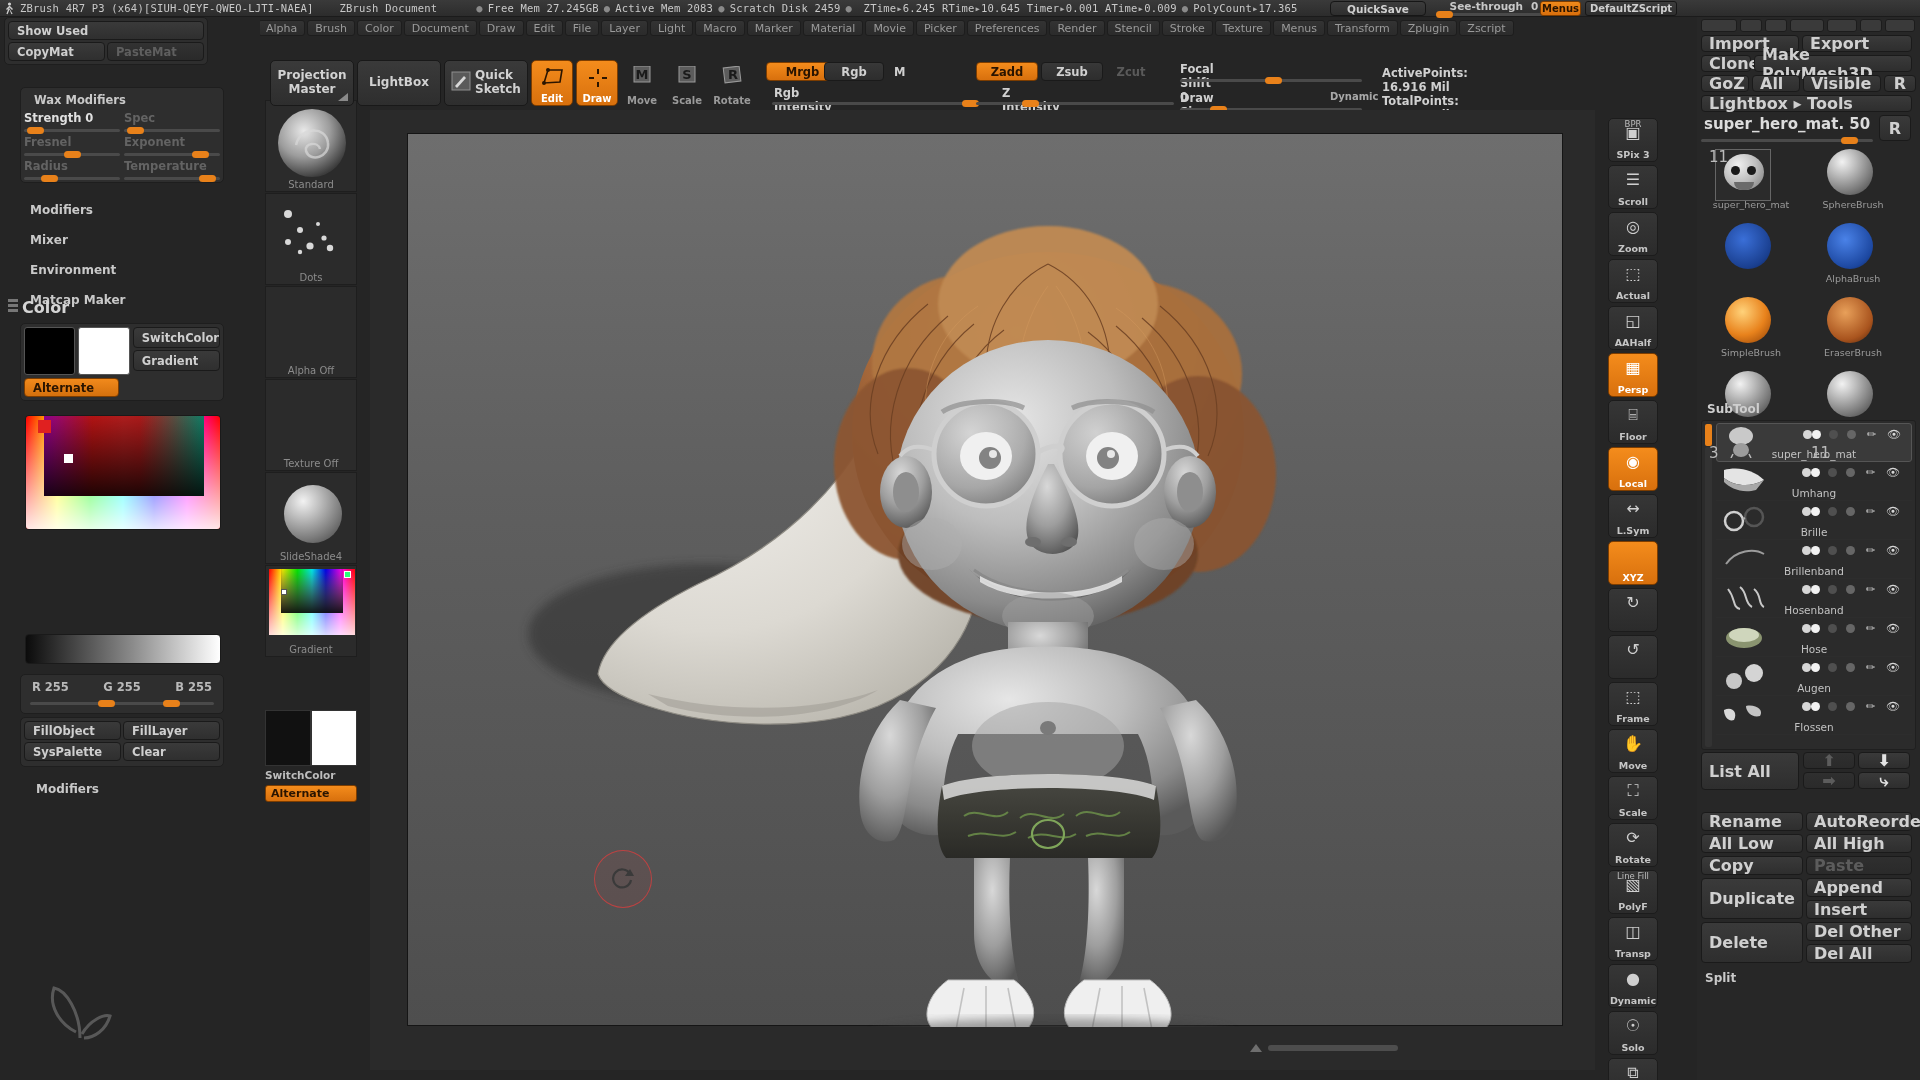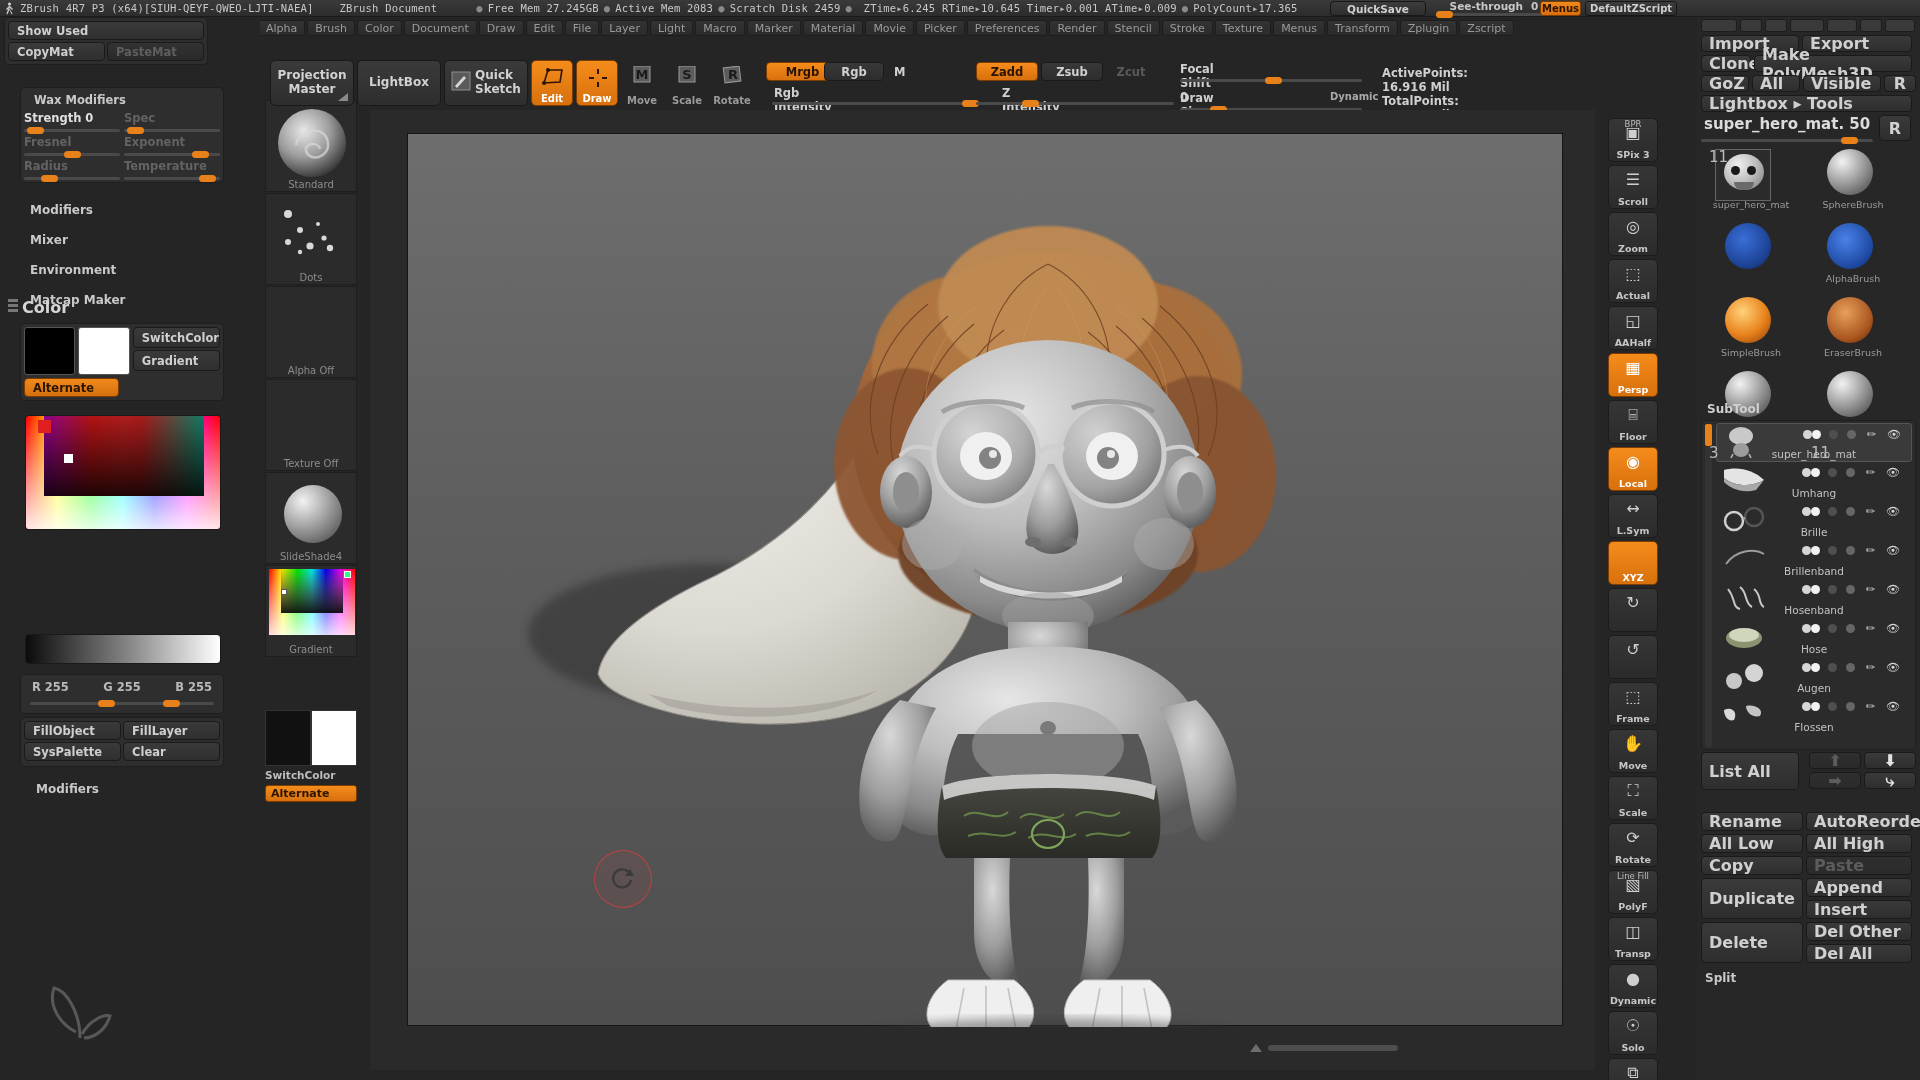--- a/index.html
+++ b/index.html
@@ -1019,21 +1019,21 @@
               <div class="sw" style="left:112px;top:6px;background:#4f4f4f;"></div>
               <div class="sw" style="left:130px;top:6px;background:#666;"></div>
               <span class="eye" style="left:150px;top:4px;">✏</span>
               <span class="eye" style="left:170px;top:4px;">👁</span>
               <div class="nm">Flossen</div>
             </div>
           </div>
       </div>
     </div>
 
-    <div style="position:absolute;left:4px;top:735px;width:215px;display:flex;gap:4px;justify-content:space-between;">
+    <div style="position:absolute;left:4px;top:735px;width:215px;display:flex;gap:4px;">
       <div class="rbtn" style="width:98px;height:38px;">List All</div>
       <div style="display:flex;flex-direction:column;gap:3px;">
         <div style="display:flex;gap:3px;">
           <div class="rbtn ctr dim" style="width:52px;height:17px;">⬆</div>
           <div class="rbtn ctr" style="width:52px;height:17px;color:#e3e3e3;">⬇</div>
         </div>
         <div style="display:flex;gap:3px;">
           <div class="rbtn ctr dim" style="width:52px;height:17px;">➡</div>
           <div class="rbtn ctr" style="width:52px;height:17px;color:#e3e3e3;">⤷</div>
         </div>

